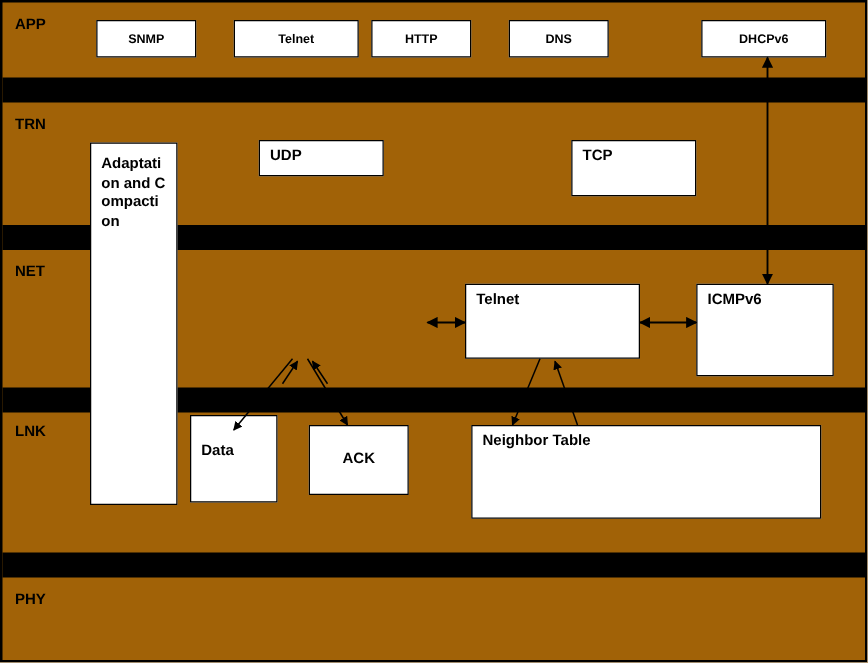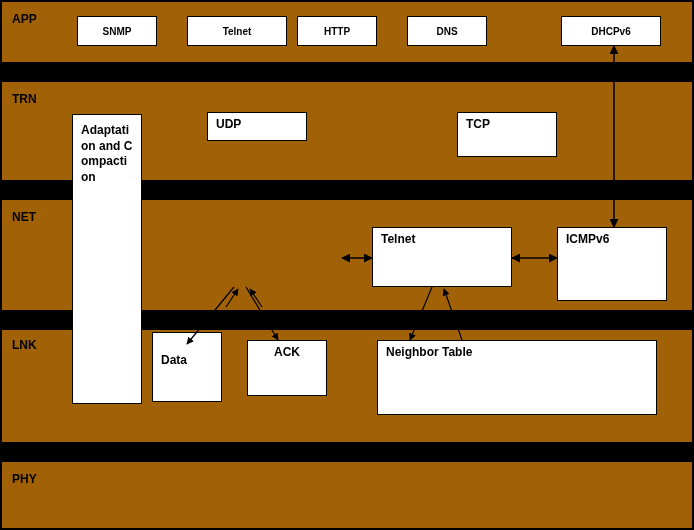--- a/index.html
+++ b/index.html
@@ -84,21 +84,21 @@
 
   <div class="box wrap" style="left:70px; top:112px; width:70px; height:290px; padding-top:8px">Adaptation and Compaction</div>
 
   <div class="box" style="left:205px; top:110px; width:100px; height:29px; padding-top:4px">UDP</div>
   <div class="box" style="left:455px; top:110px; width:100px; height:45px; padding-top:4px">TCP</div>
 
   <div class="box" style="left:370px; top:225px; width:140px; height:60px">Telnet</div>
   <div class="box" style="left:555px; top:225px; width:110px; height:74px">ICMPv6</div>
 
   <div class="box" style="left:150px; top:330px; width:70px; height:70px; padding-top:20px">Data</div>
-  <div class="box" style="left:245px; top:338px; width:80px; height:56px; padding-top:4px; text-align:center">ACK</div>
+  <div class="box" style="left:245px; top:338px; width:80px; height:56px; padding-top:18px; text-align:center">ACK</div>
   <div class="box" style="left:375px; top:338px; width:280px; height:75px">Neighbor Table</div>
 
 
   <svg class="arrows" viewBox="0 0 694 530">
     <defs>
       <marker id="ah" viewBox="0 0 10 10" refX="9" refY="5" markerWidth="6" markerHeight="6" orient="auto-start-reverse">
         <path d="M 0 0 L 10 5 L 0 10 z" fill="#000"></path>
       </marker>
     </defs>
 

